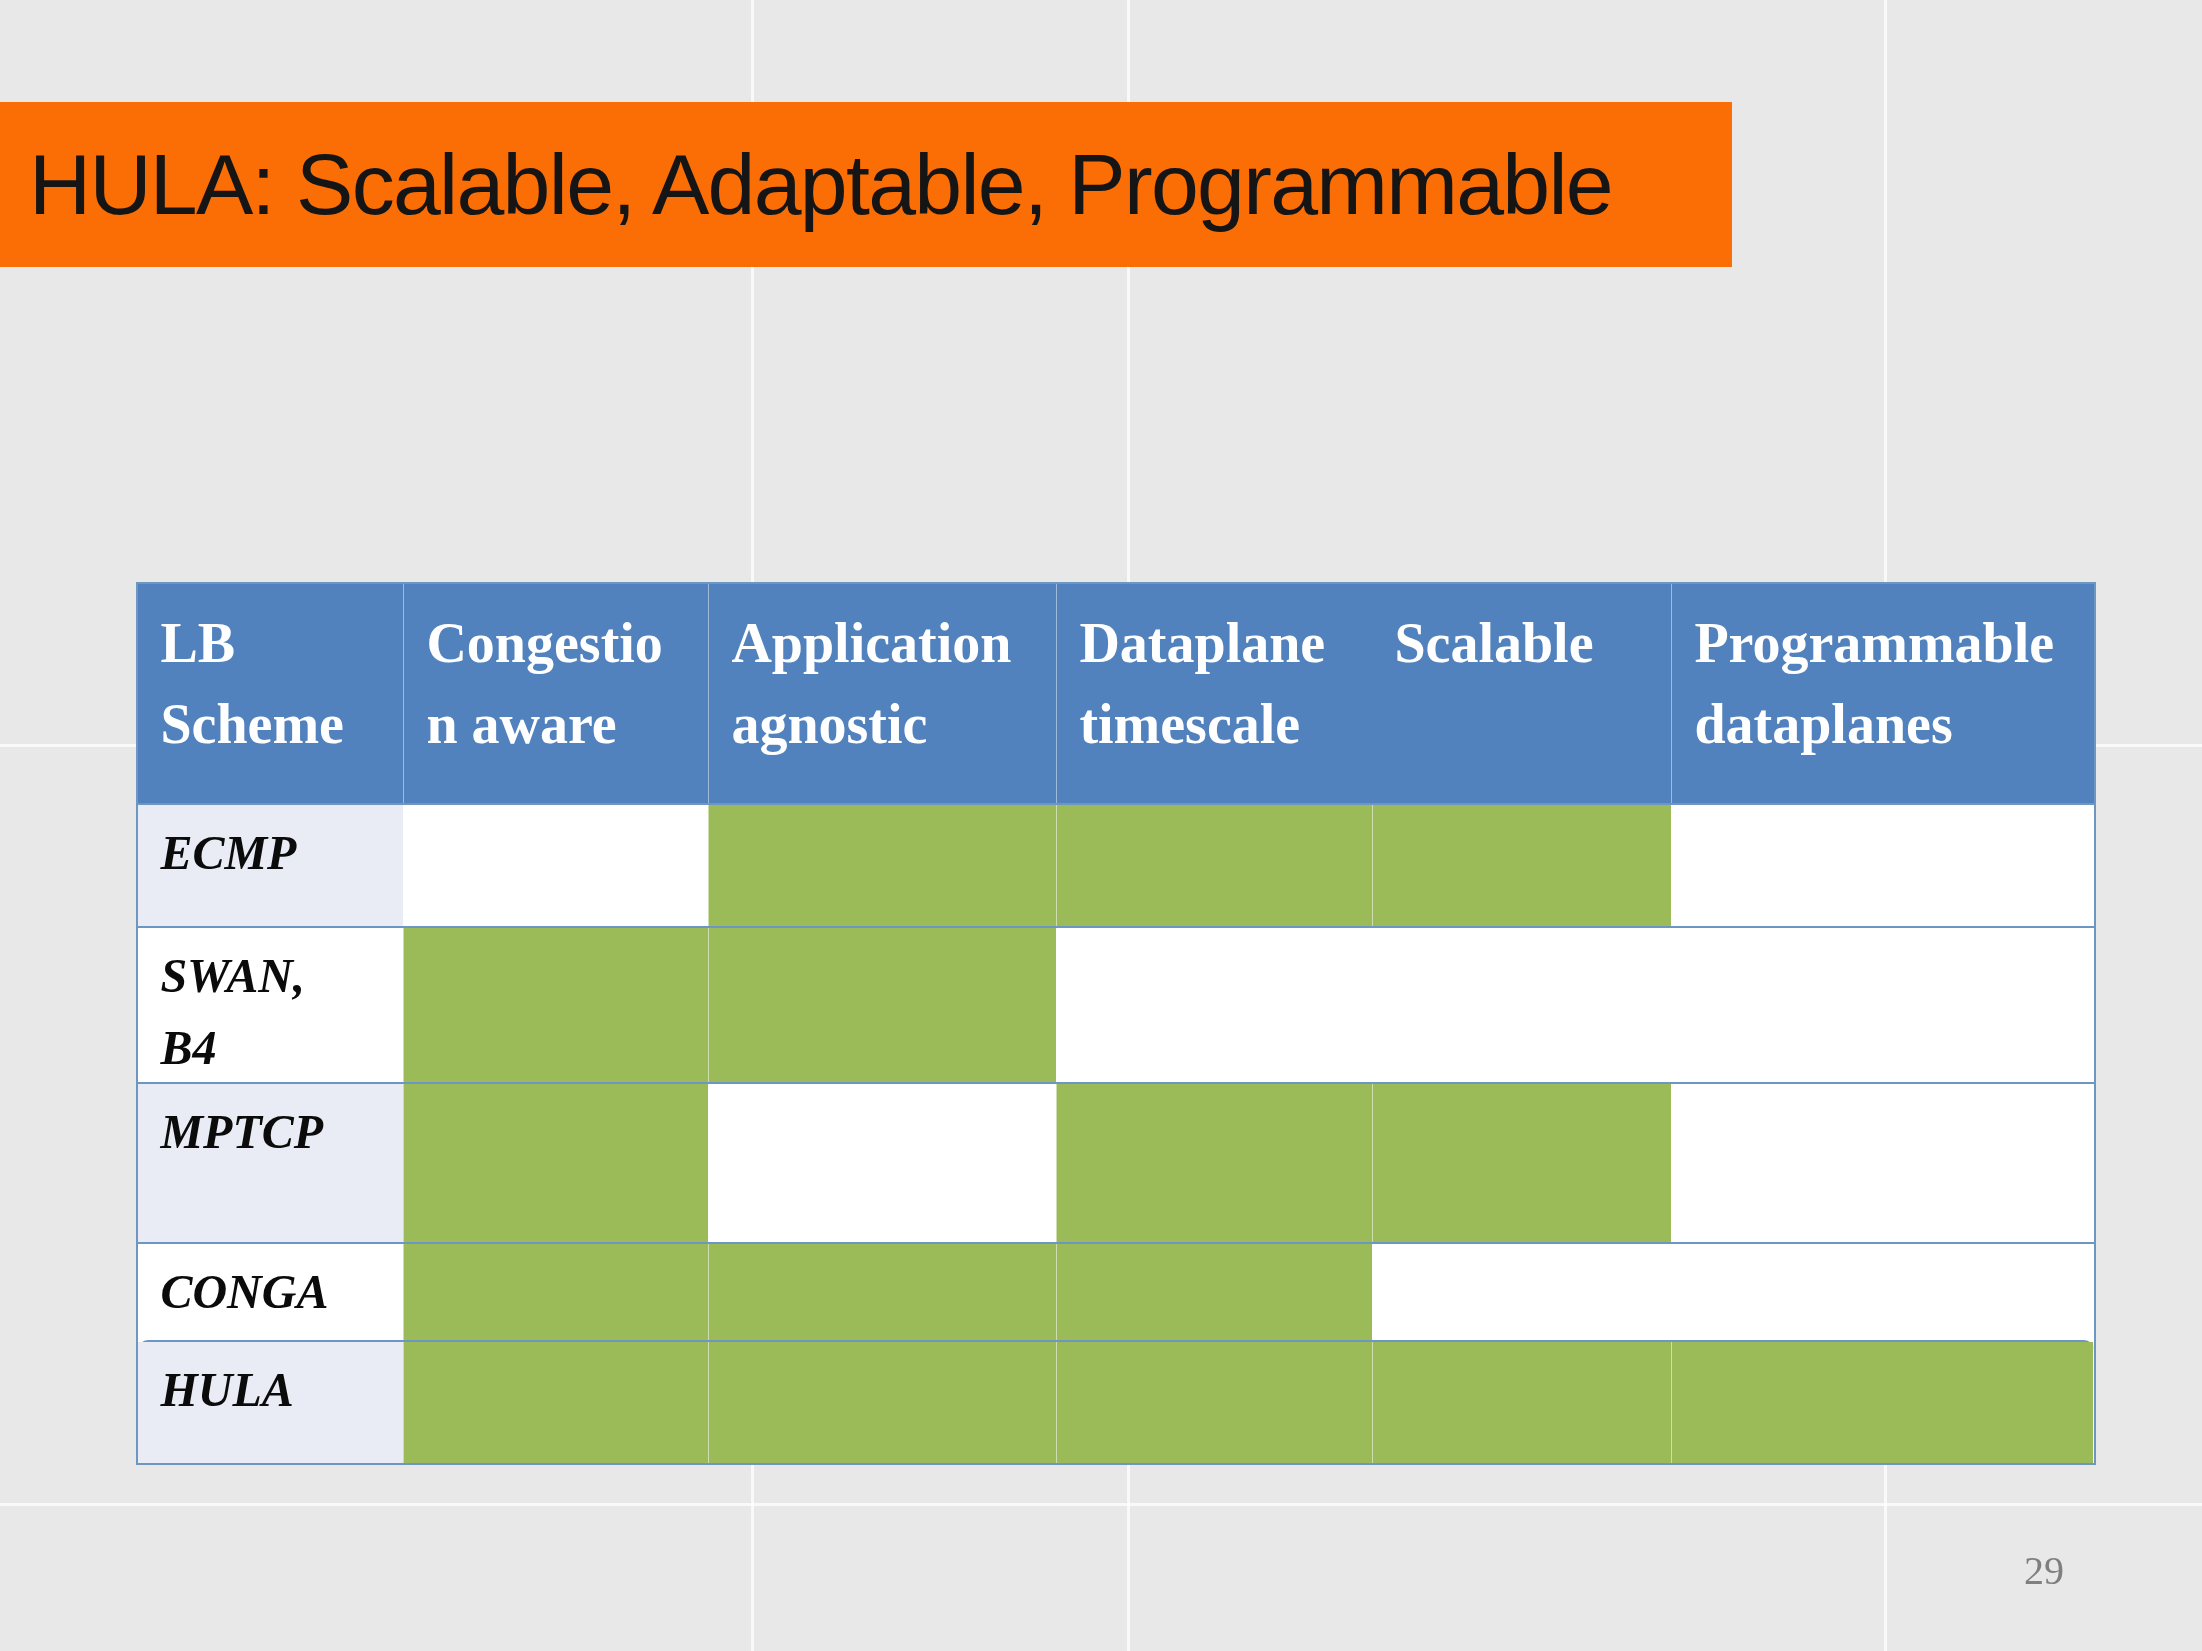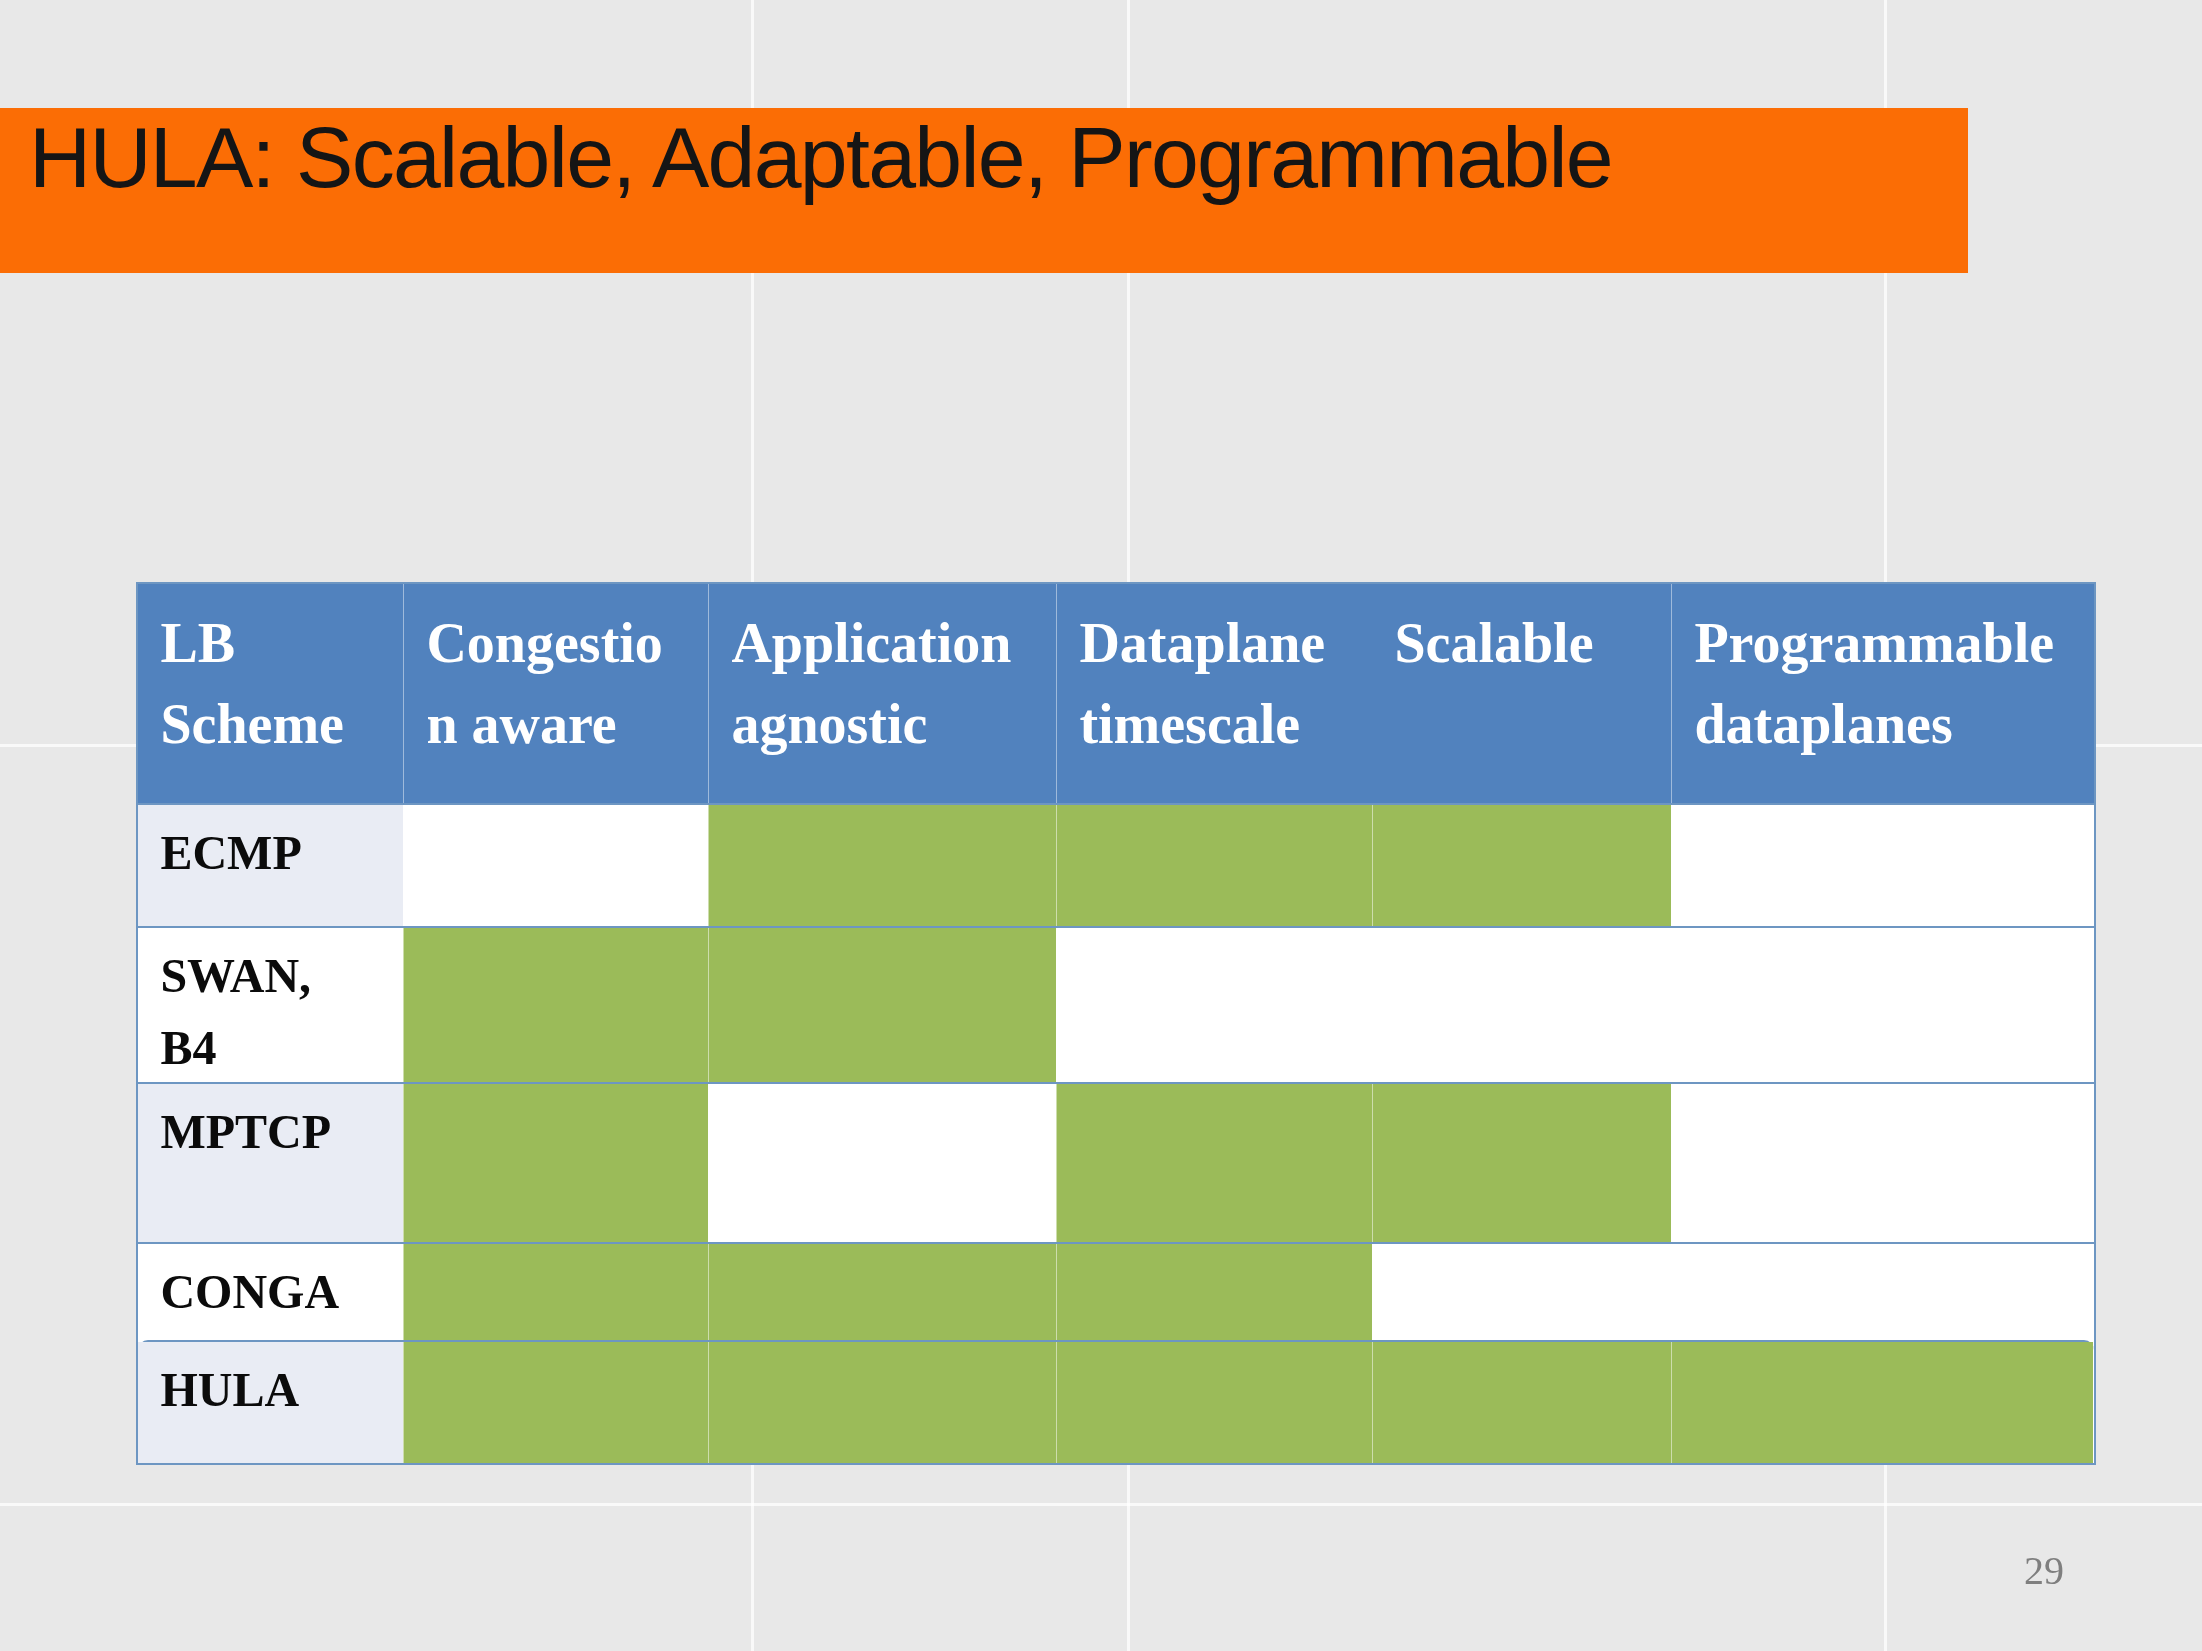--- a/index.html
+++ b/index.html
@@ -33,26 +33,25 @@
   }
   .hline {
     position: absolute; left: 0; right: 0; height: 2.6px;
     background: rgba(255,255,255,0.75);
   }
 
   
   .banner {
     position: absolute;
     left: 0; top: 102px;
-    width: 1968px; height: 165px;
+    width: 1732px; height: 165px;
     background: var(--banner-bg);
     display: flex;
-    align-items: flex-start;
+    align-items: center;
     z-index: 2;
-    margin-top: 6px;
   }
   .banner .title {
     font-family: "Liberation Sans", sans-serif;
     font-weight: 400;
     font-size: 86px;
     letter-spacing: -1.7px;
     color: var(--banner-fg);
     padding-left: 29px;
     white-space: nowrap;
   }
@@ -65,21 +64,21 @@
     border: 2.6px solid var(--border-blue);
     background: #ffffff;
     z-index: 1;
     display: flex;
     flex-direction: column;
   }
   .tr {
     display: grid;
     grid-template-columns: 265px 305px 348px 316px 299px 422px;
   }
-  .tr.body-row { border-top: 2.6px solid var(--border-blue); }
+  .tr.body-row { border-top: 2.6px solid var(--border-blue); font-style: italic; }
   .tr.header-row { height: 219px; background: var(--header-bg); }
   .tr.r-ecmp  { height: 123px; }
   .tr.r-swan  { height: 156px; }
   .tr.r-mptcp { height: 160px; }
   .tr.r-conga { height: 98px; }
   .tr.r-hula  { height: 123px; border-radius: 10px; }
 
   .th {
     color: var(--header-fg);
     font-weight: bold;

